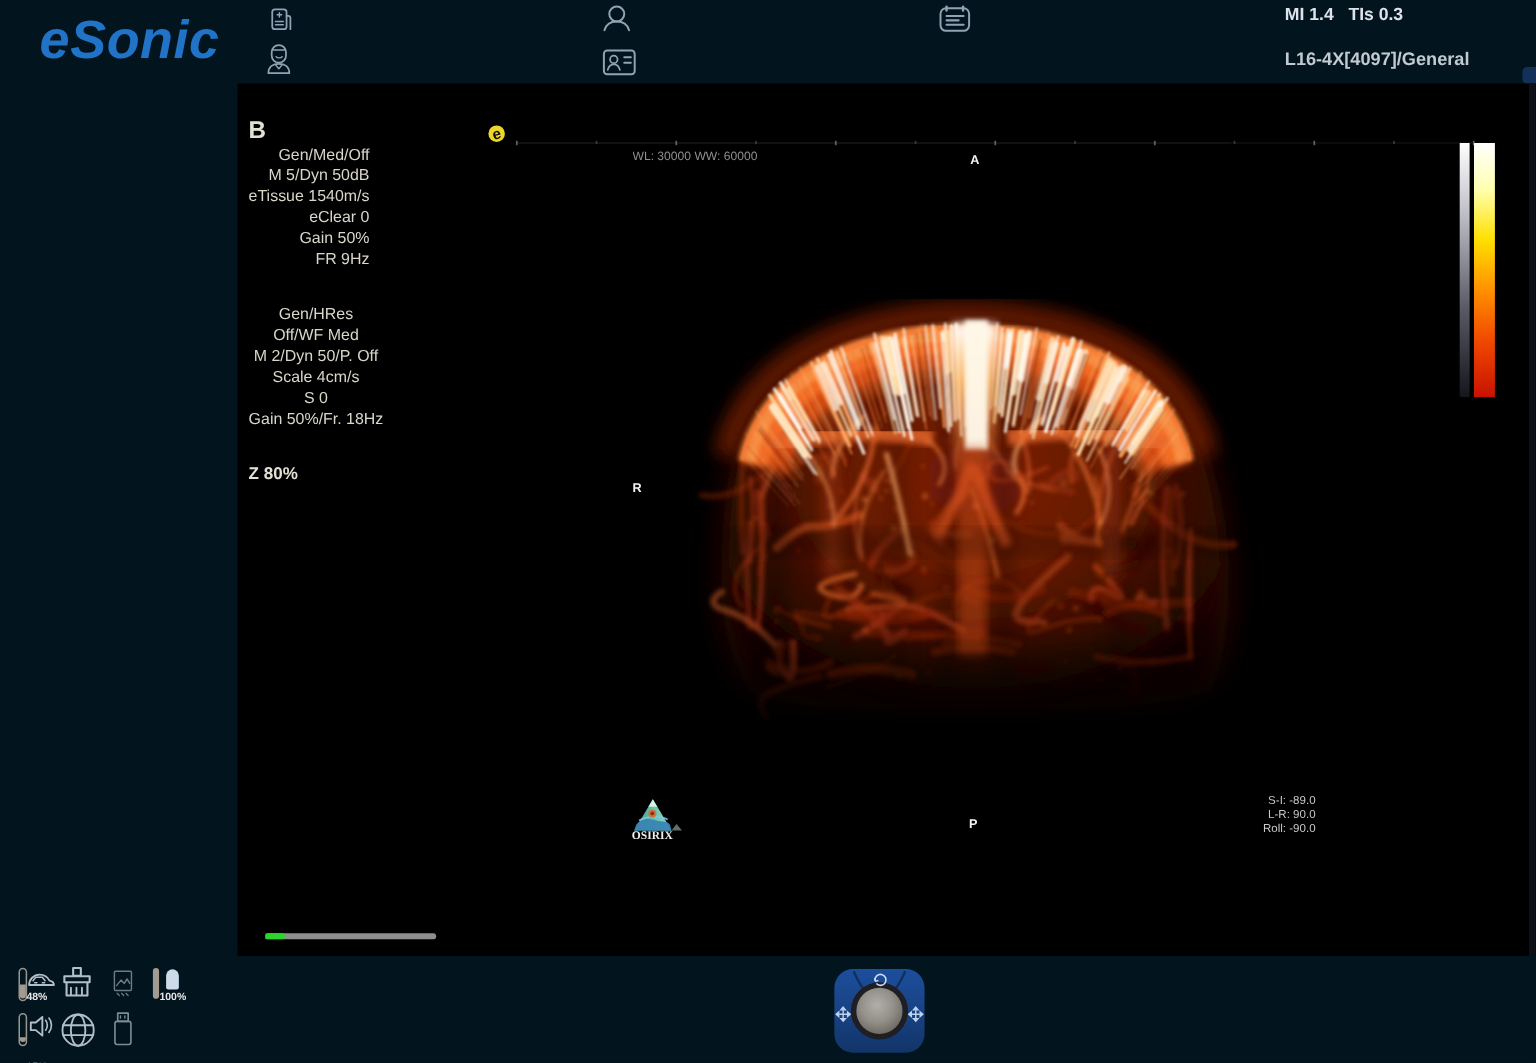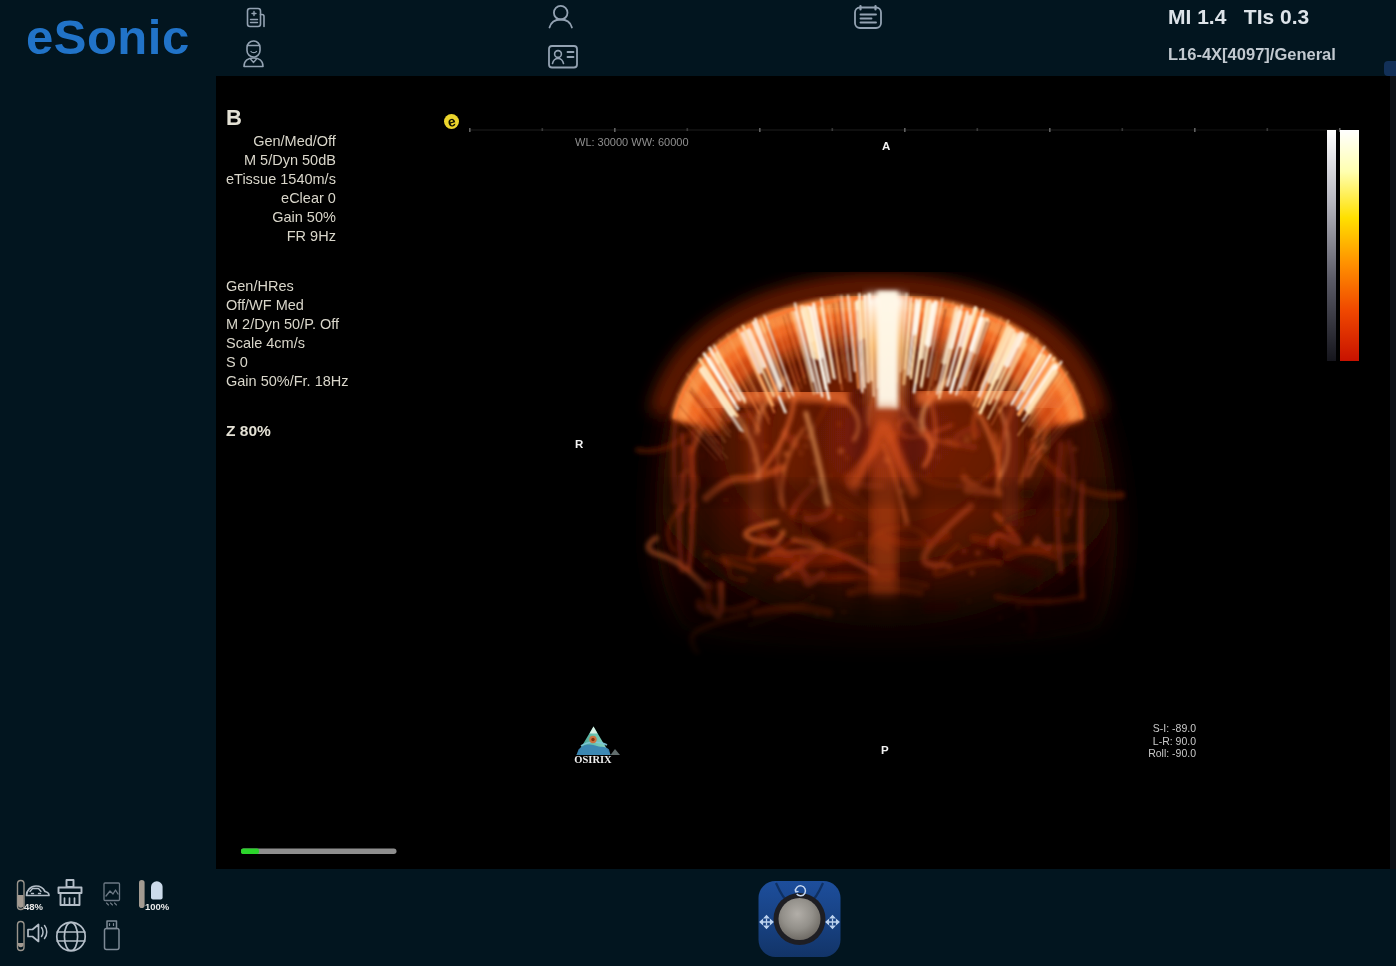--- a/index.html
+++ b/index.html
@@ -1,20 +1,20 @@
 <!DOCTYPE html>
 <html><head><meta charset="utf-8"><style>
 html,body{margin:0;padding:0;width:1396px;height:966px;background:#02151f;overflow:hidden;font-family:"Liberation Sans",sans-serif;}
 .abs{position:absolute;}
 #area{position:absolute;left:216px;top:76px;width:1180px;height:793px;background:#000;}
 .ltxt{color:#d9d6ca;font-size:14.5px;line-height:18.9px;white-space:pre;}
 .mark{color:#f2f2f2;font-weight:bold;font-size:11.5px;}
 </style></head><body>
 
-<div class="abs" style="left:26px;top:9px;font-size:49px;font-weight:bold;color:#2173c8;letter-spacing:0.5px;">eSonic</div>
+<div class="abs" style="left:36px;top:9px;font-size:49px;font-weight:bold;color:#2173c8;letter-spacing:0.5px;font-style:italic;">eSonic</div>
 
 <svg class="abs" style="left:240px;top:0px" width="44" height="75" viewBox="0 0 44 75" fill="none" stroke="#93a2b2" stroke-width="1.6" stroke-linecap="round" stroke-linejoin="round">
   <rect x="7.5" y="8.5" width="13" height="18" rx="2.5"></rect>
   <path d="M14 11.5v4M12 13.5h4" stroke-width="1.4"></path>
   <path d="M10.5 19.5h7M10.5 22.5h7" stroke-width="1.4"></path>
   <path d="M20.5 14.5h1.5a2 2 0 0 1 2 2v10"></path>
   <path d="M7 47.5a6.5 6.5 0 0 1 13 0v3a6.5 6.5 0 0 1 -13 0z"></path>
   <path d="M8 45.5h11" stroke-width="1.3"></path>
   <path d="M11 51.5c1 1.5 4.5 1.5 5.5 0" stroke-width="1.3"></path>
   <path d="M4 66.5c0-6 4.5-8.5 9.5-8.5s9.5 2.5 9.5 8.5z"></path>
@@ -27,21 +27,21 @@
   <circle cx="12" cy="54" r="3.4" stroke-width="1.6"></circle>
   <path d="M6.5 63.5c0.8-3.4 2.9-5 5.5-5s4.7 1.6 5.5 5" stroke-width="1.6"></path>
   <path d="M21.5 52h6M21.5 57h6" stroke-width="1.8"></path>
 </svg>
 <svg class="abs" style="left:851px;top:3px" width="34" height="30" viewBox="0 0 34 30" fill="none" stroke="#93a2b2" stroke-width="1.8" stroke-linecap="round">
   <rect x="4" y="4.5" width="26" height="20.5" rx="5"></rect>
   <path d="M9.5 3v3.5M24.5 3v3.5" stroke-width="2.2"></path>
   <path d="M9.5 11.5h15.5M9.5 15.5h11M9.5 19.5h15.5" stroke-width="1.9"></path>
 </svg>
 
-<div class="abs" style="left:1168px;top:5px;font-size:21px;font-weight:bold;color:#dde3e9;">MI 1.4&nbsp;&nbsp;&nbsp;TIs 0.3</div>
+<div class="abs" style="left:1168px;top:5px;font-size:16px;font-weight:bold;color:#dde3e9;">MI 1.4&nbsp;&nbsp;&nbsp;TIs 0.3</div>
 <div class="abs" style="left:1168px;top:45px;font-size:16.5px;font-weight:bold;color:#c2c9d0;">L16-4X[4097]/General</div>
 <div class="abs" style="left:1384px;top:61px;width:18px;height:15px;border-radius:4px;background:#123058;"></div>
 
 <div id="area">
 <div class="abs" style="left:1174px;top:0px;width:6px;height:793px;background:#0d1117;"></div>
 <svg width="1180" height="793" style="position:absolute;left:0;top:0">
   <defs>
     <radialGradient id="blob" cx="50%" cy="40%" r="62%">
       <stop offset="0%" stop-color="#7e2007"></stop>
       <stop offset="40%" stop-color="#671a06"></stop>
@@ -557,21 +557,21 @@
   <rect x="25" y="772.5" width="18" height="5.5" rx="2" fill="#2bd52b"></rect>
 </svg>
 
 <div class="abs" style="left:10px;top:29px;font-size:22px;font-weight:bold;color:#e3e0d4;">B</div>
 <div class="abs ltxt" style="left:10px;top:56px;text-align:right;">Gen/Med/Off
 M 5/Dyn 50dB
 eTissue 1540m/s
 eClear 0
 Gain 50%
 FR 9Hz</div>
-<div class="abs ltxt" style="left:10px;top:201px;">Gen/HRes
+<div class="abs ltxt" style="left:10px;top:201px;text-align:center;">Gen/HRes
 Off/WF Med
 M 2/Dyn 50/P. Off
 Scale 4cm/s
 S 0
 Gain 50%/Fr. 18Hz</div>
 <div class="abs" style="left:10px;top:346px;font-size:15.5px;font-weight:bold;color:#e3e0d4;">Z 80%</div>
 
 <div class="abs" style="left:359px;top:60px;font-size:11px;color:#8f8f8f;">WL: 30000 WW: 60000</div>
 <div class="abs mark" style="left:666px;top:64px;">A</div>
 <div class="abs mark" style="left:359px;top:362px;">R</div>

